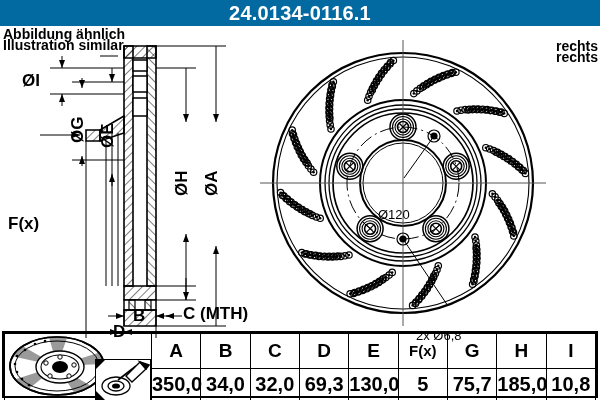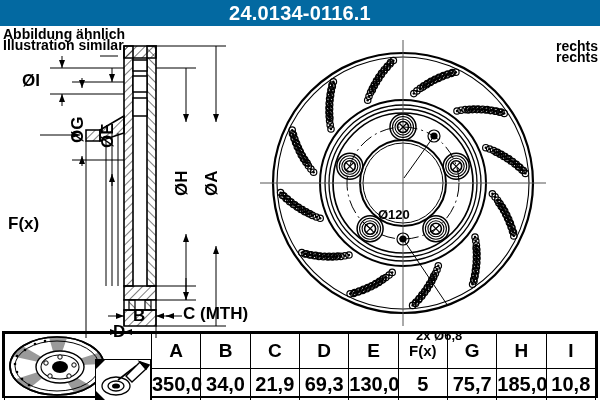--- a/index.html
+++ b/index.html
@@ -22,21 +22,21 @@
   #cap-left{left:3px;top:29px;}
   #cap-right{left:556px;top:41px;}
 
   
   .dwg{position:absolute;left:0;top:38px;width:600px;height:302px;}
   .dwg svg{display:block;}
 
   
   .dl{position:absolute;font-size:17px;font-weight:bold;white-space:nowrap;}
   .dl.rot{transform-origin:left top;transform:rotate(-90deg);}
-  .sm{font-size:11px;font-weight:bold;}
+  .sm{font-size:11px;font-weight:normal;}
 
   
   #tablewrap{position:absolute;left:2px;top:331px;width:596px;height:67px;
              border:2px solid #000;box-sizing:border-box;}
   table.spec{border-collapse:collapse;width:100%;height:100%;table-layout:fixed;}
   table.spec td{
     border:1.5px solid #000;text-align:center;vertical-align:middle;
     font-weight:bold;padding:0;
   }
   td.hd{font-size:19px;height:33px;}
@@ -800,21 +800,21 @@
         <td class="hd">D</td>
         <td class="hd">E</td>
         <td class="hd" style="font-size:15px">F(x)</td>
         <td class="hd">G</td>
         <td class="hd">H</td>
         <td class="hd">I</td>
       </tr>
       <tr>
         <td class="vl">350,0</td>
         <td class="vl">34,0</td>
-        <td class="vl">21,9</td>
+        <td class="vl">32,0</td>
         <td class="vl">69,3</td>
         <td class="vl">130,0</td>
         <td class="vl">5</td>
         <td class="vl">75,7</td>
         <td class="vl">185,0</td>
         <td class="vl">10,8</td>
       </tr>
     </tbody>
       </table>
   </div>

